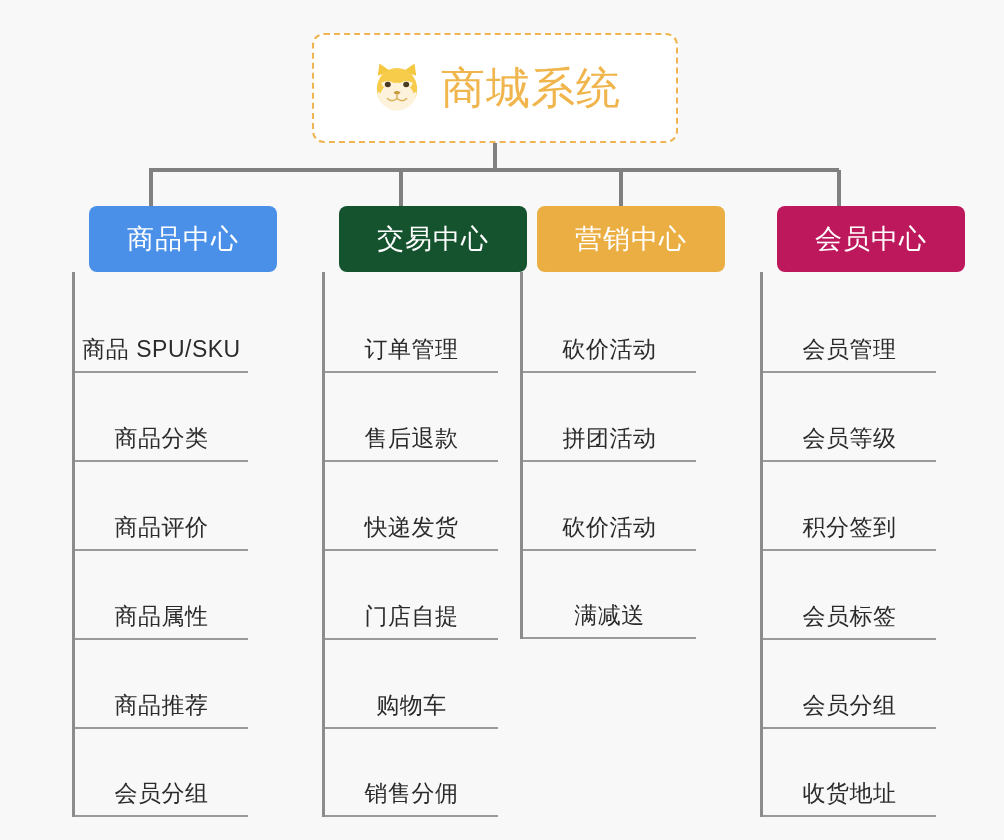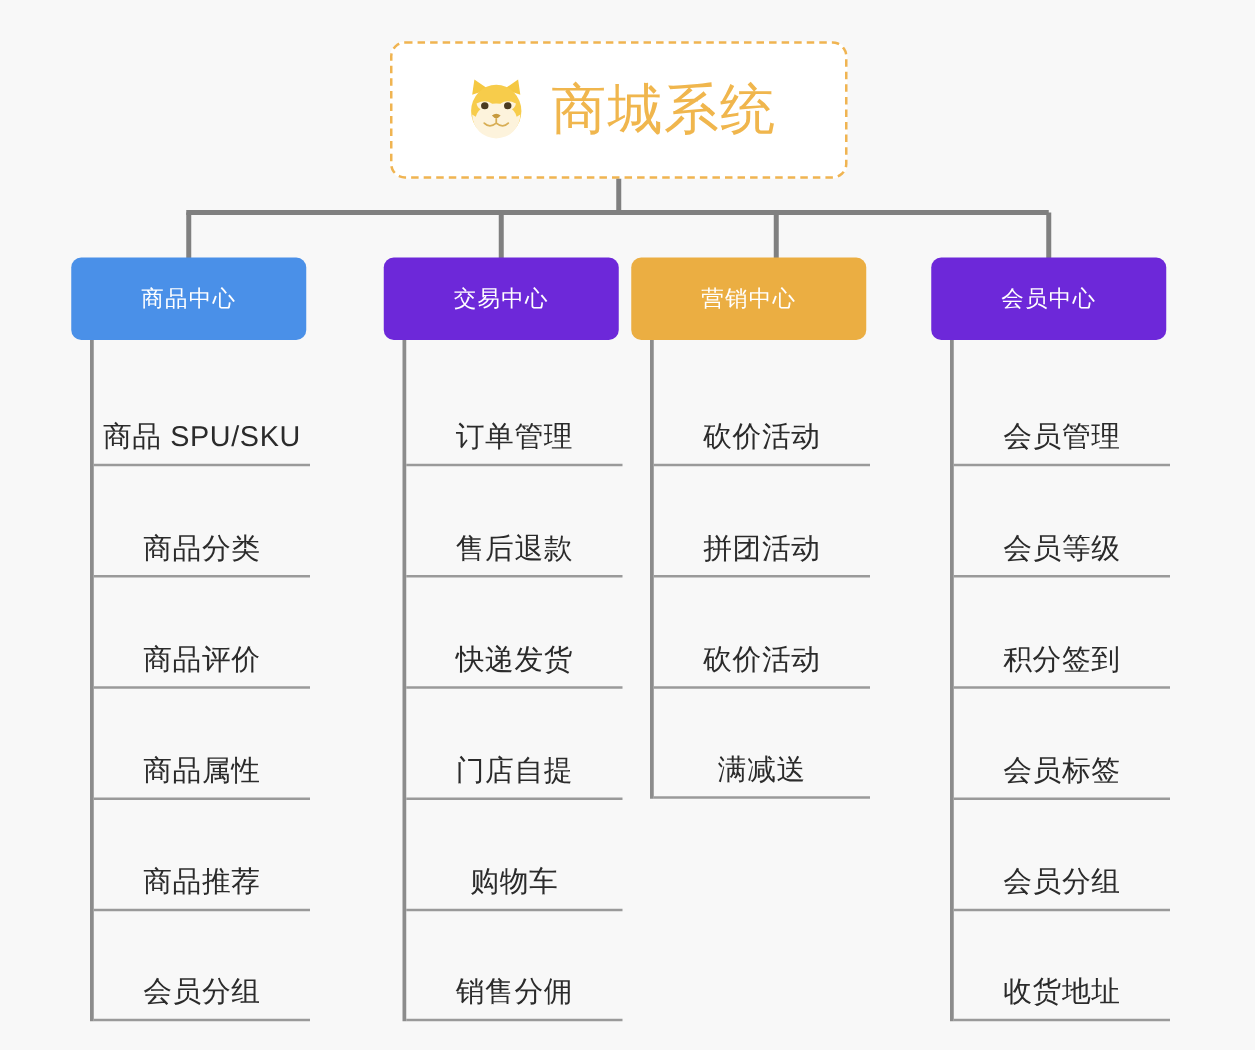--- a/index.html
+++ b/index.html
@@ -84,23 +84,24 @@
   }
   .cat-box {
     width: 188px;
     height: 66px;
     box-sizing: border-box;
     border-radius: 8px;
     display: flex;
     align-items: center;
     justify-content: center;
     color: #ffffff;
-    font-size: 18px;
+    font-size: 27px;
     letter-spacing: 1px;
     white-space: nowrap;
+    margin-left: 32px;
   }
 
   
   .leaf-list {
     position: relative;
     margin-left: 15px;
     padding-top: 12px;
     border-left: 3px solid #8c8c8c;
     width: 173px;
     text-align: center;
@@ -184,21 +185,21 @@
       <div class="leaf-item">
           <span class="leaf-label">商品推荐</span>
         </div>
       <div class="leaf-item">
           <span class="leaf-label">会员分组</span>
         </div>
     </div>
   </div>
 
   <div class="column" style="left:307px;">
-    <div class="cat-box" style="background-color: #6d28d9;">
+    <div class="cat-box" style="background-color: #14532d;">
       <span>交易中心</span>
     </div>
     <div class="leaf-list">
       <div class="leaf-item">
           <span class="leaf-label">订单管理</span>
         </div>
       <div class="leaf-item">
           <span class="leaf-label">售后退款</span>
         </div>
       <div class="leaf-item">
@@ -230,21 +231,21 @@
       <div class="leaf-item">
           <span class="leaf-label">砍价活动</span>
         </div>
       <div class="leaf-item">
           <span class="leaf-label">满减送</span>
         </div>
     </div>
   </div>
 
   <div class="column" style="left:745px;">
-    <div class="cat-box" style="background-color: #6d28d9;">
+    <div class="cat-box" style="background-color: #be185d;">
       <span>会员中心</span>
     </div>
     <div class="leaf-list">
       <div class="leaf-item">
           <span class="leaf-label">会员管理</span>
         </div>
       <div class="leaf-item">
           <span class="leaf-label">会员等级</span>
         </div>
       <div class="leaf-item">

